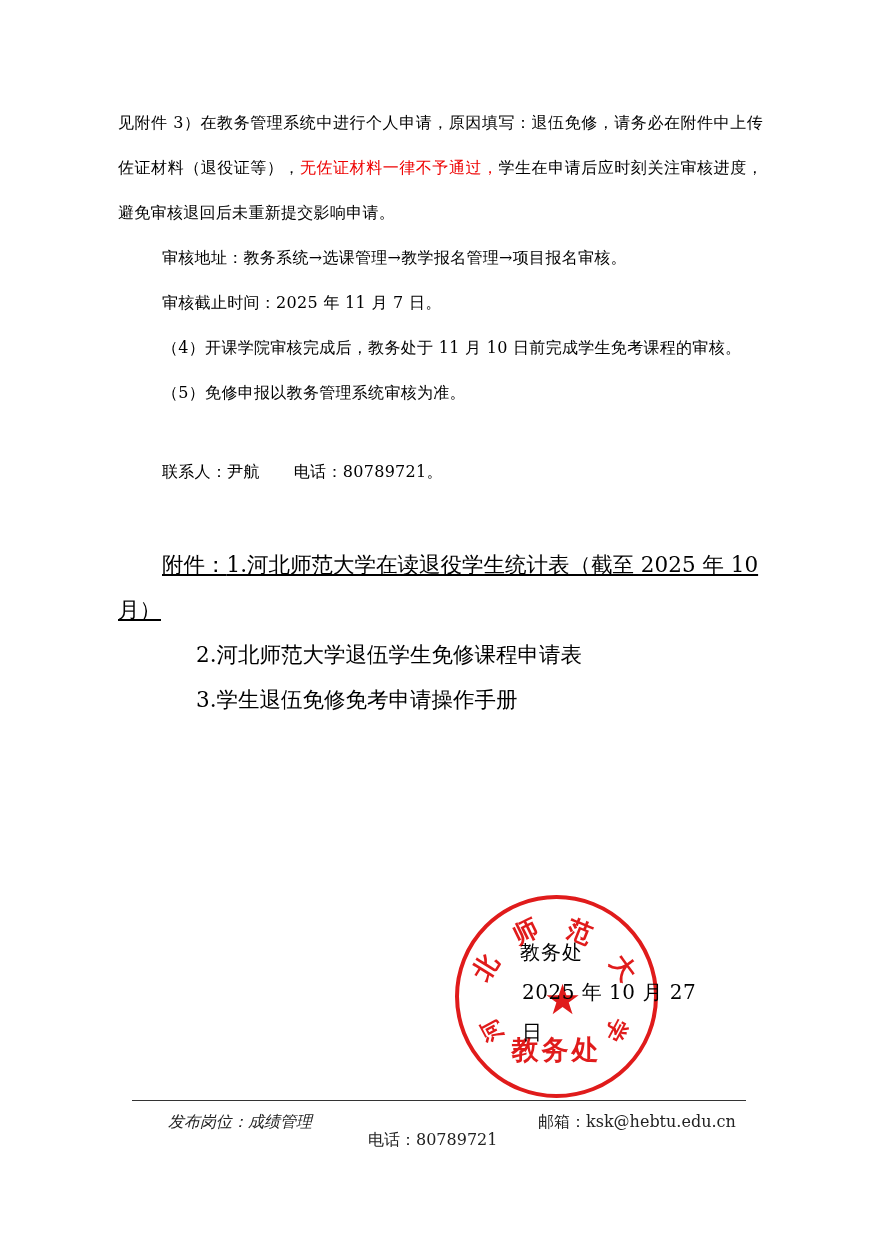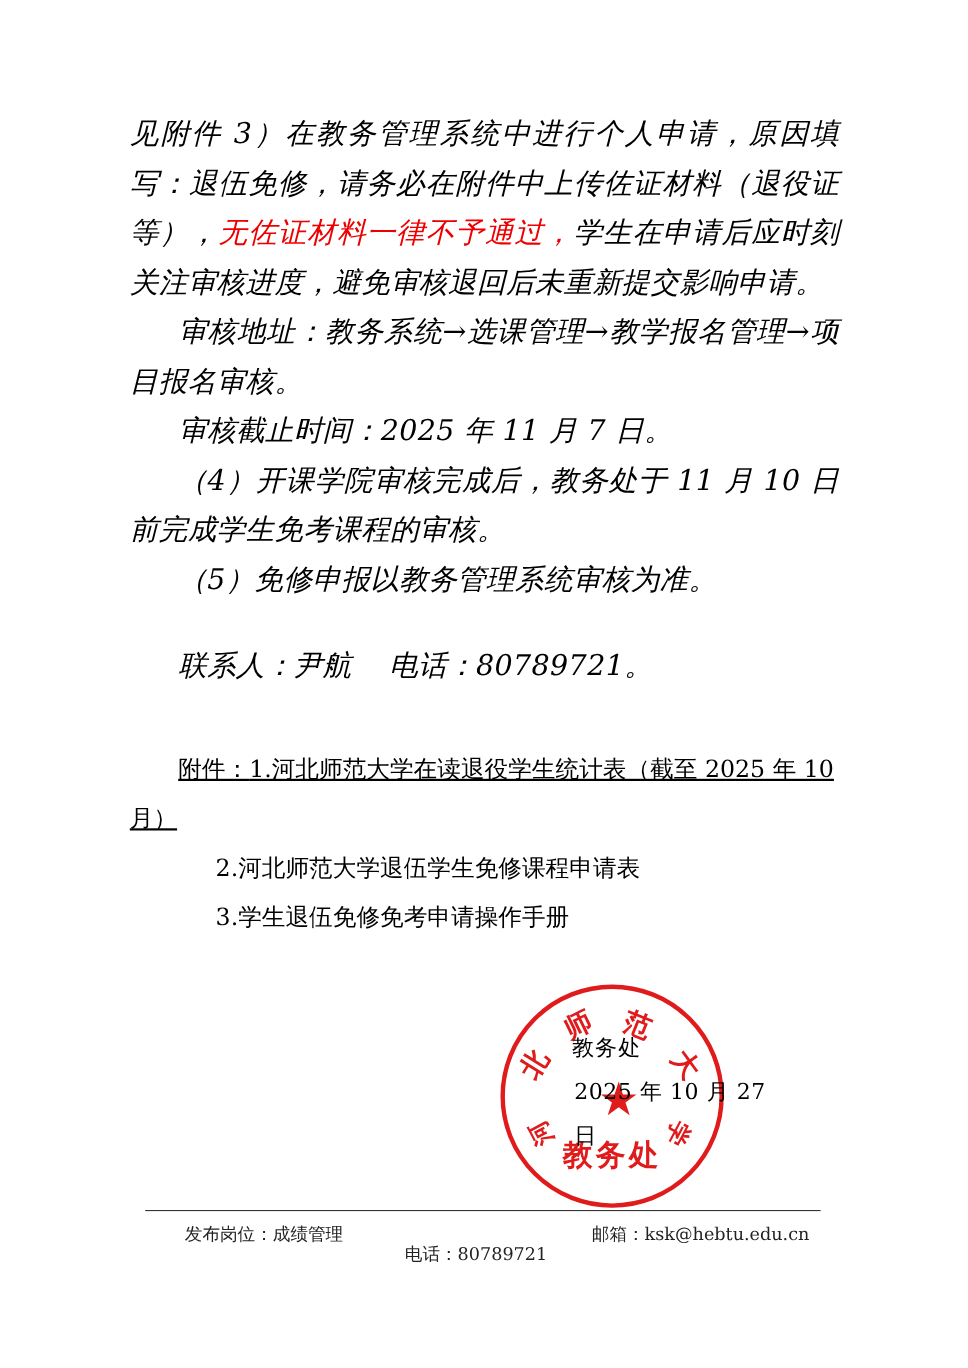--- a/index.html
+++ b/index.html
@@ -23,26 +23,25 @@
     background: #fff;
   }
   .body-area {
     position: absolute;
     left: 118px;
     top: 100px;
     width: 645px;
   }
   p.para {
     margin: 0 0 0 0;
-    font-size: 26px;
+    font-size: 16px;
     line-height: 45px;
     text-align: justify;
     text-justify: inter-ideograph;
     letter-spacing: 0.3px;
-    font-style: italic;
   }
   .indent {
     text-indent: 44px;
   }
   .red {
     color: #ee0000;
   }
   .gap-md { height: 34px; }
   .gap-lg { height: 48px; }
 
@@ -135,21 +134,21 @@
   .footer {
     position: absolute;
     left: 168px;
     top: 1112px;
     width: 600px;
     font-size: 16px;
     color: #222;
     display: flex;
     gap: 0px;
   }
-  .footer .f1 { width: 200px; }
+  .footer .f1 { width: 200px; font-style: italic; }
   .footer .f2 { width: 170px; margin-top: 18px; }
   .footer .f3 { width: 230px; }
 </style>
 </head>
 <body>
 
 <div class="page">
 
   <div class="body-area">
 

